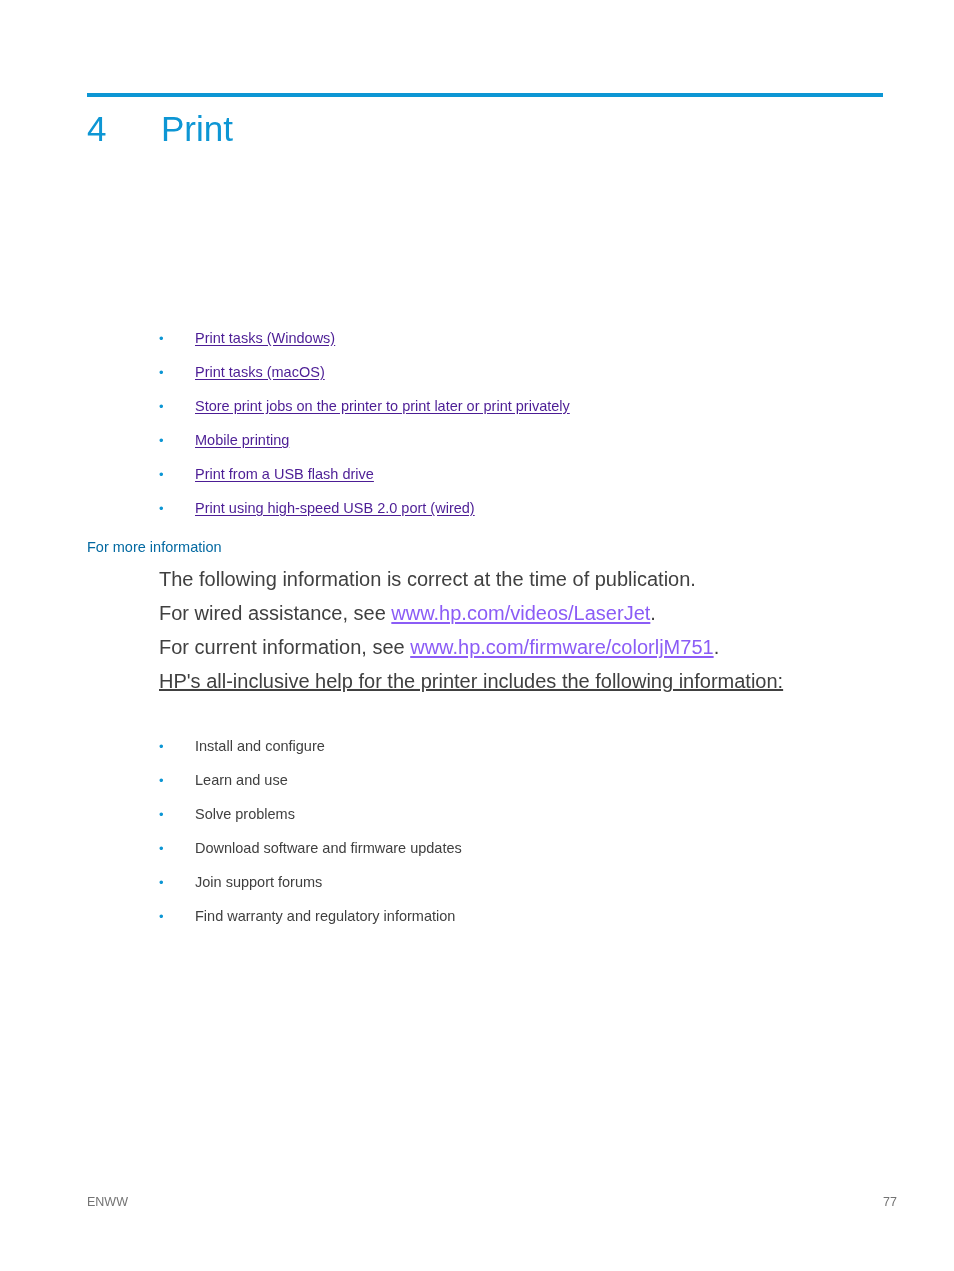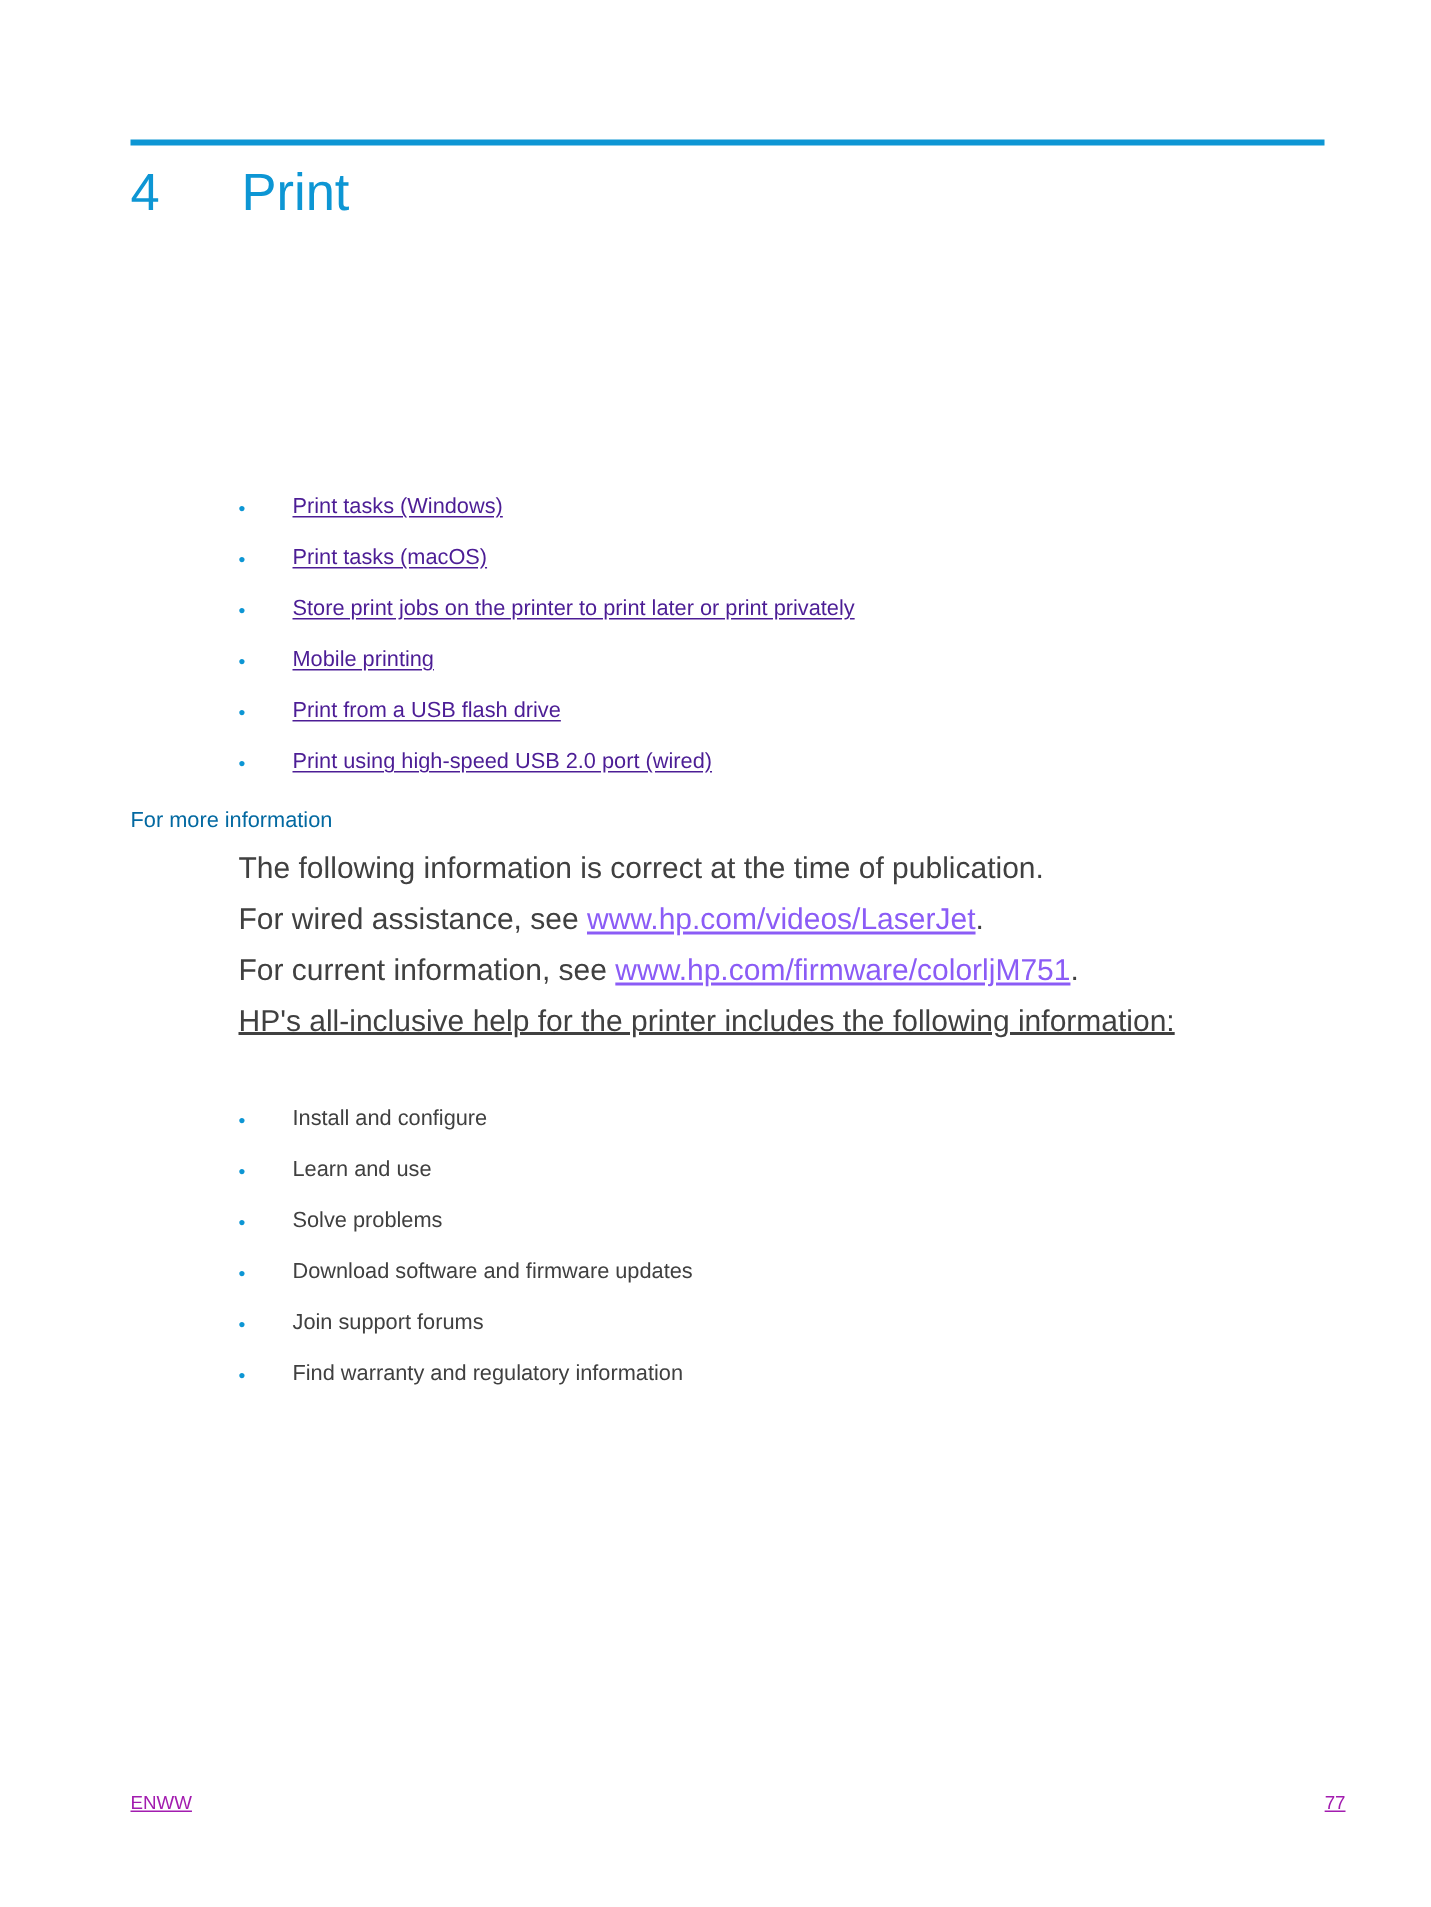--- a/index.html
+++ b/index.html
@@ -145,24 +145,23 @@
 
   
   .footer {
     position: absolute;
     left: 87px;
     top: 1194px;
     width: 810px;
     display: flex;
     justify-content: space-between;
     align-items: baseline;
-    color: #a21caf;
+    color: #737373;
     font-size: 12.5px;
     line-height: 16px;
-    text-decoration: underline;
   }
 </style>
 </head>
 <body>
 
 <div class="page">
 
   <div class="chapter-rule"></div>
 
   <div class="chapter-title-row">

